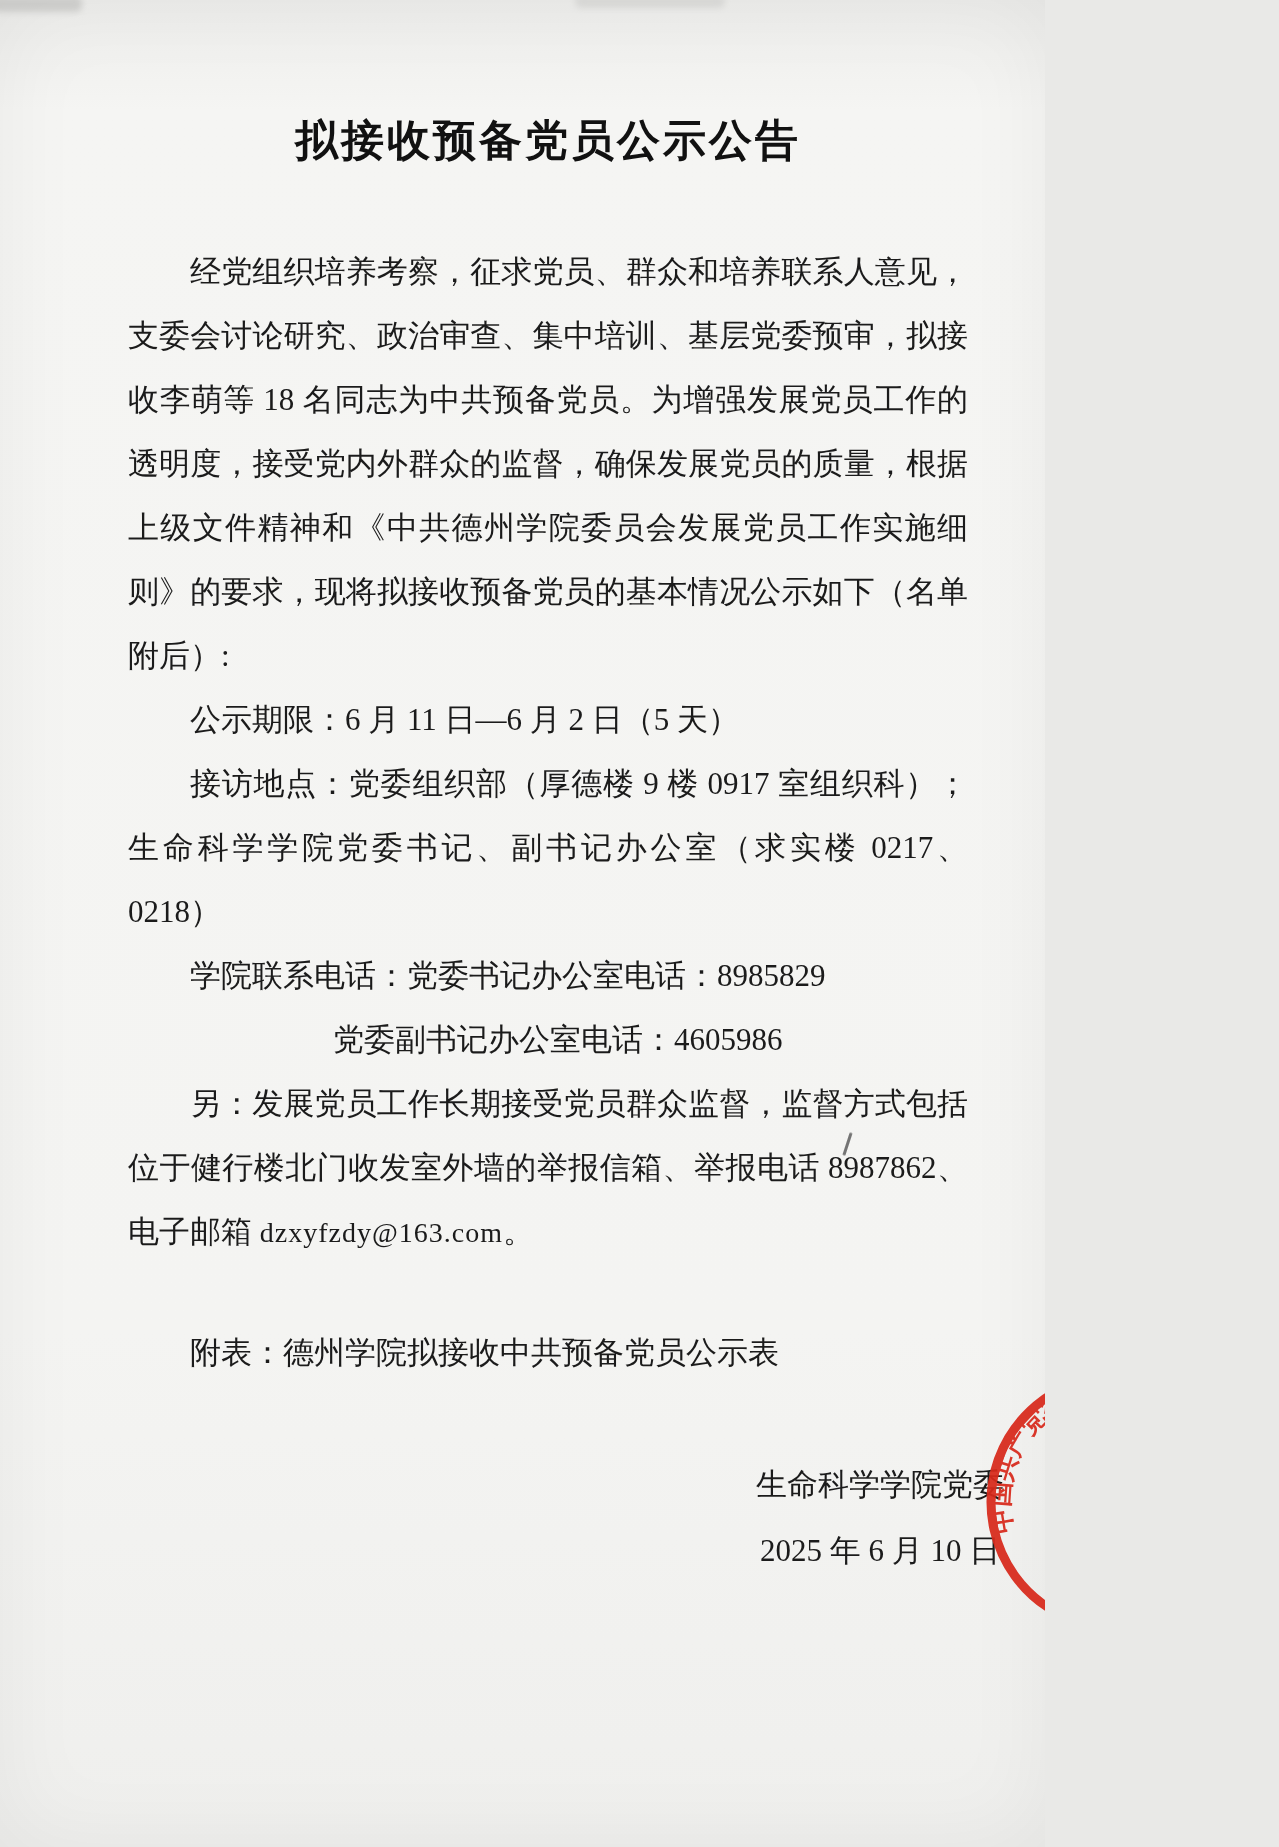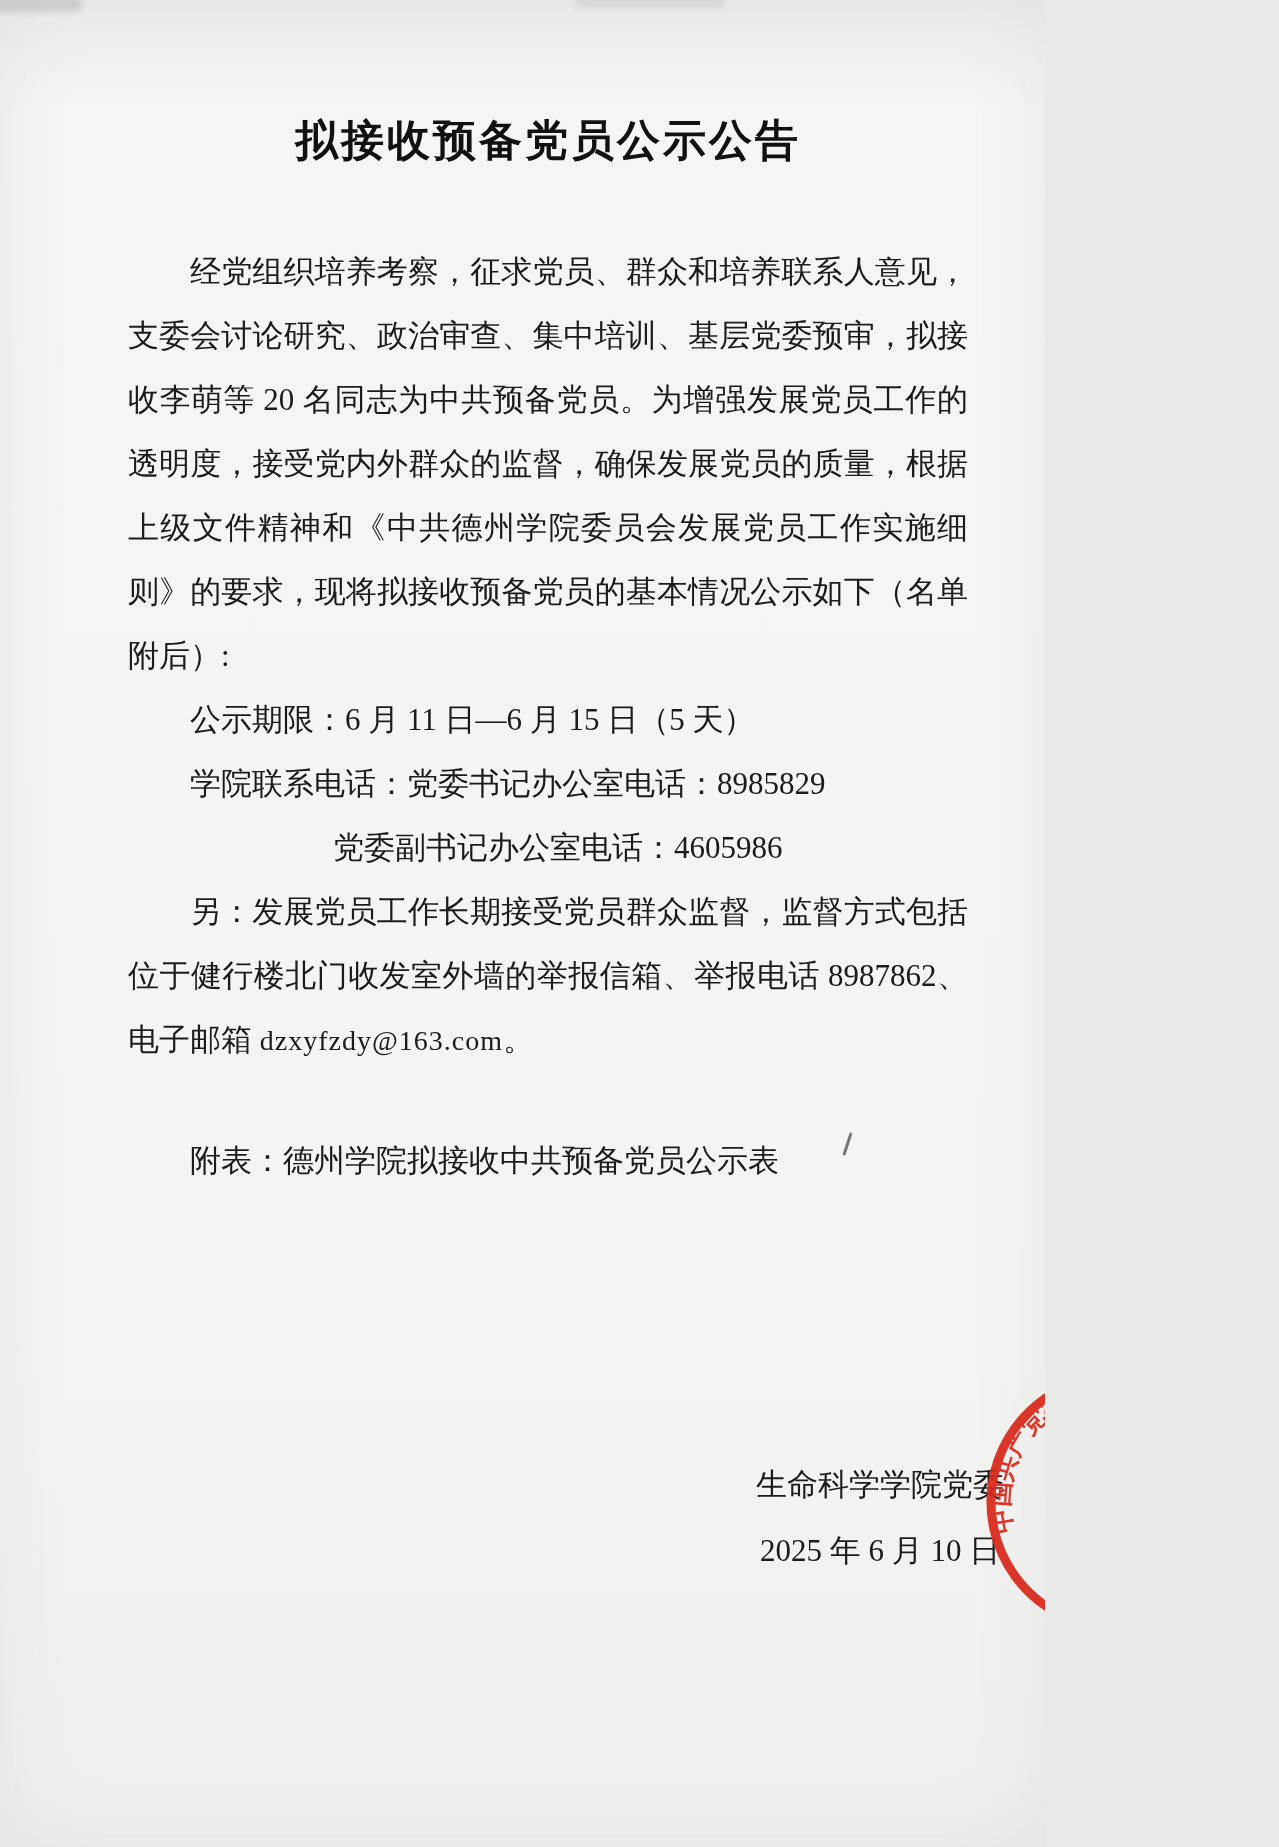--- a/index.html
+++ b/index.html
@@ -56,22 +56,23 @@
 
 <div class="page">
 
   <div class="artifact artifact-1"></div>
   <div class="artifact artifact-2"></div>
   <div class="artifact artifact-3"></div>
 
   <div class="doc-title">拟接收预备党员公示公告</div>
 
   <div class="content">
-    <p>经党组织培养考察，征求党员、群众和培养联系人意见，支委会讨论研究、政治审查、集中培训、基层党委预审，拟接收李萌等 20 名同志为中共预备党员。为增强发展党员工作的透明度，接受党内外群众的监督，确保发展党员的质量，根据上级文件精神和《中共德州学院委员会发展党员工作实施细则》的要求，现将拟接收预备党员的基本情况公示如下（名单附后）:</p>
-    <p>公示期限：6 月 11 日—6 月 15 日（5 天）</p>
+    <p>经党组织培养考察，征求党员、群众和培养联系人意见，支委会讨论研究、政治审查、集中培训、基层党委预审，拟接收李萌等 18 名同志为中共预备党员。为增强发展党员工作的透明度，接受党内外群众的监督，确保发展党员的质量，根据上级文件精神和《中共德州学院委员会发展党员工作实施细则》的要求，现将拟接收预备党员的基本情况公示如下（名单附后）:</p>
+    <p>公示期限：6 月 11 日—6 月 2 日（5 天）</p>
+    <p>接访地点：党委组织部（厚德楼 9 楼 0917 室组织科）；生命科学学院党委书记、副书记办公室（求实楼 0217、0218）</p>
     <p>学院联系电话：党委书记办公室电话：8985829</p>
     <p class="deep-indent">党委副书记办公室电话：4605986</p>
     <p><span>另：发展党员工作长期接受党员群众监督，监督方式包括位于健行楼北门收发室外墙的举报信箱、举报电话 8987862、电子邮箱 </span><span class="email">dzxyfzdy@163.com</span><span>。</span></p>
     <p class="attachment">附表：德州学院拟接收中共预备党员公示表</p>
   </div>
 
   <div class="stray-mark"></div>
 
   <div class="signature">
     <div>生命科学学院党委</div>

